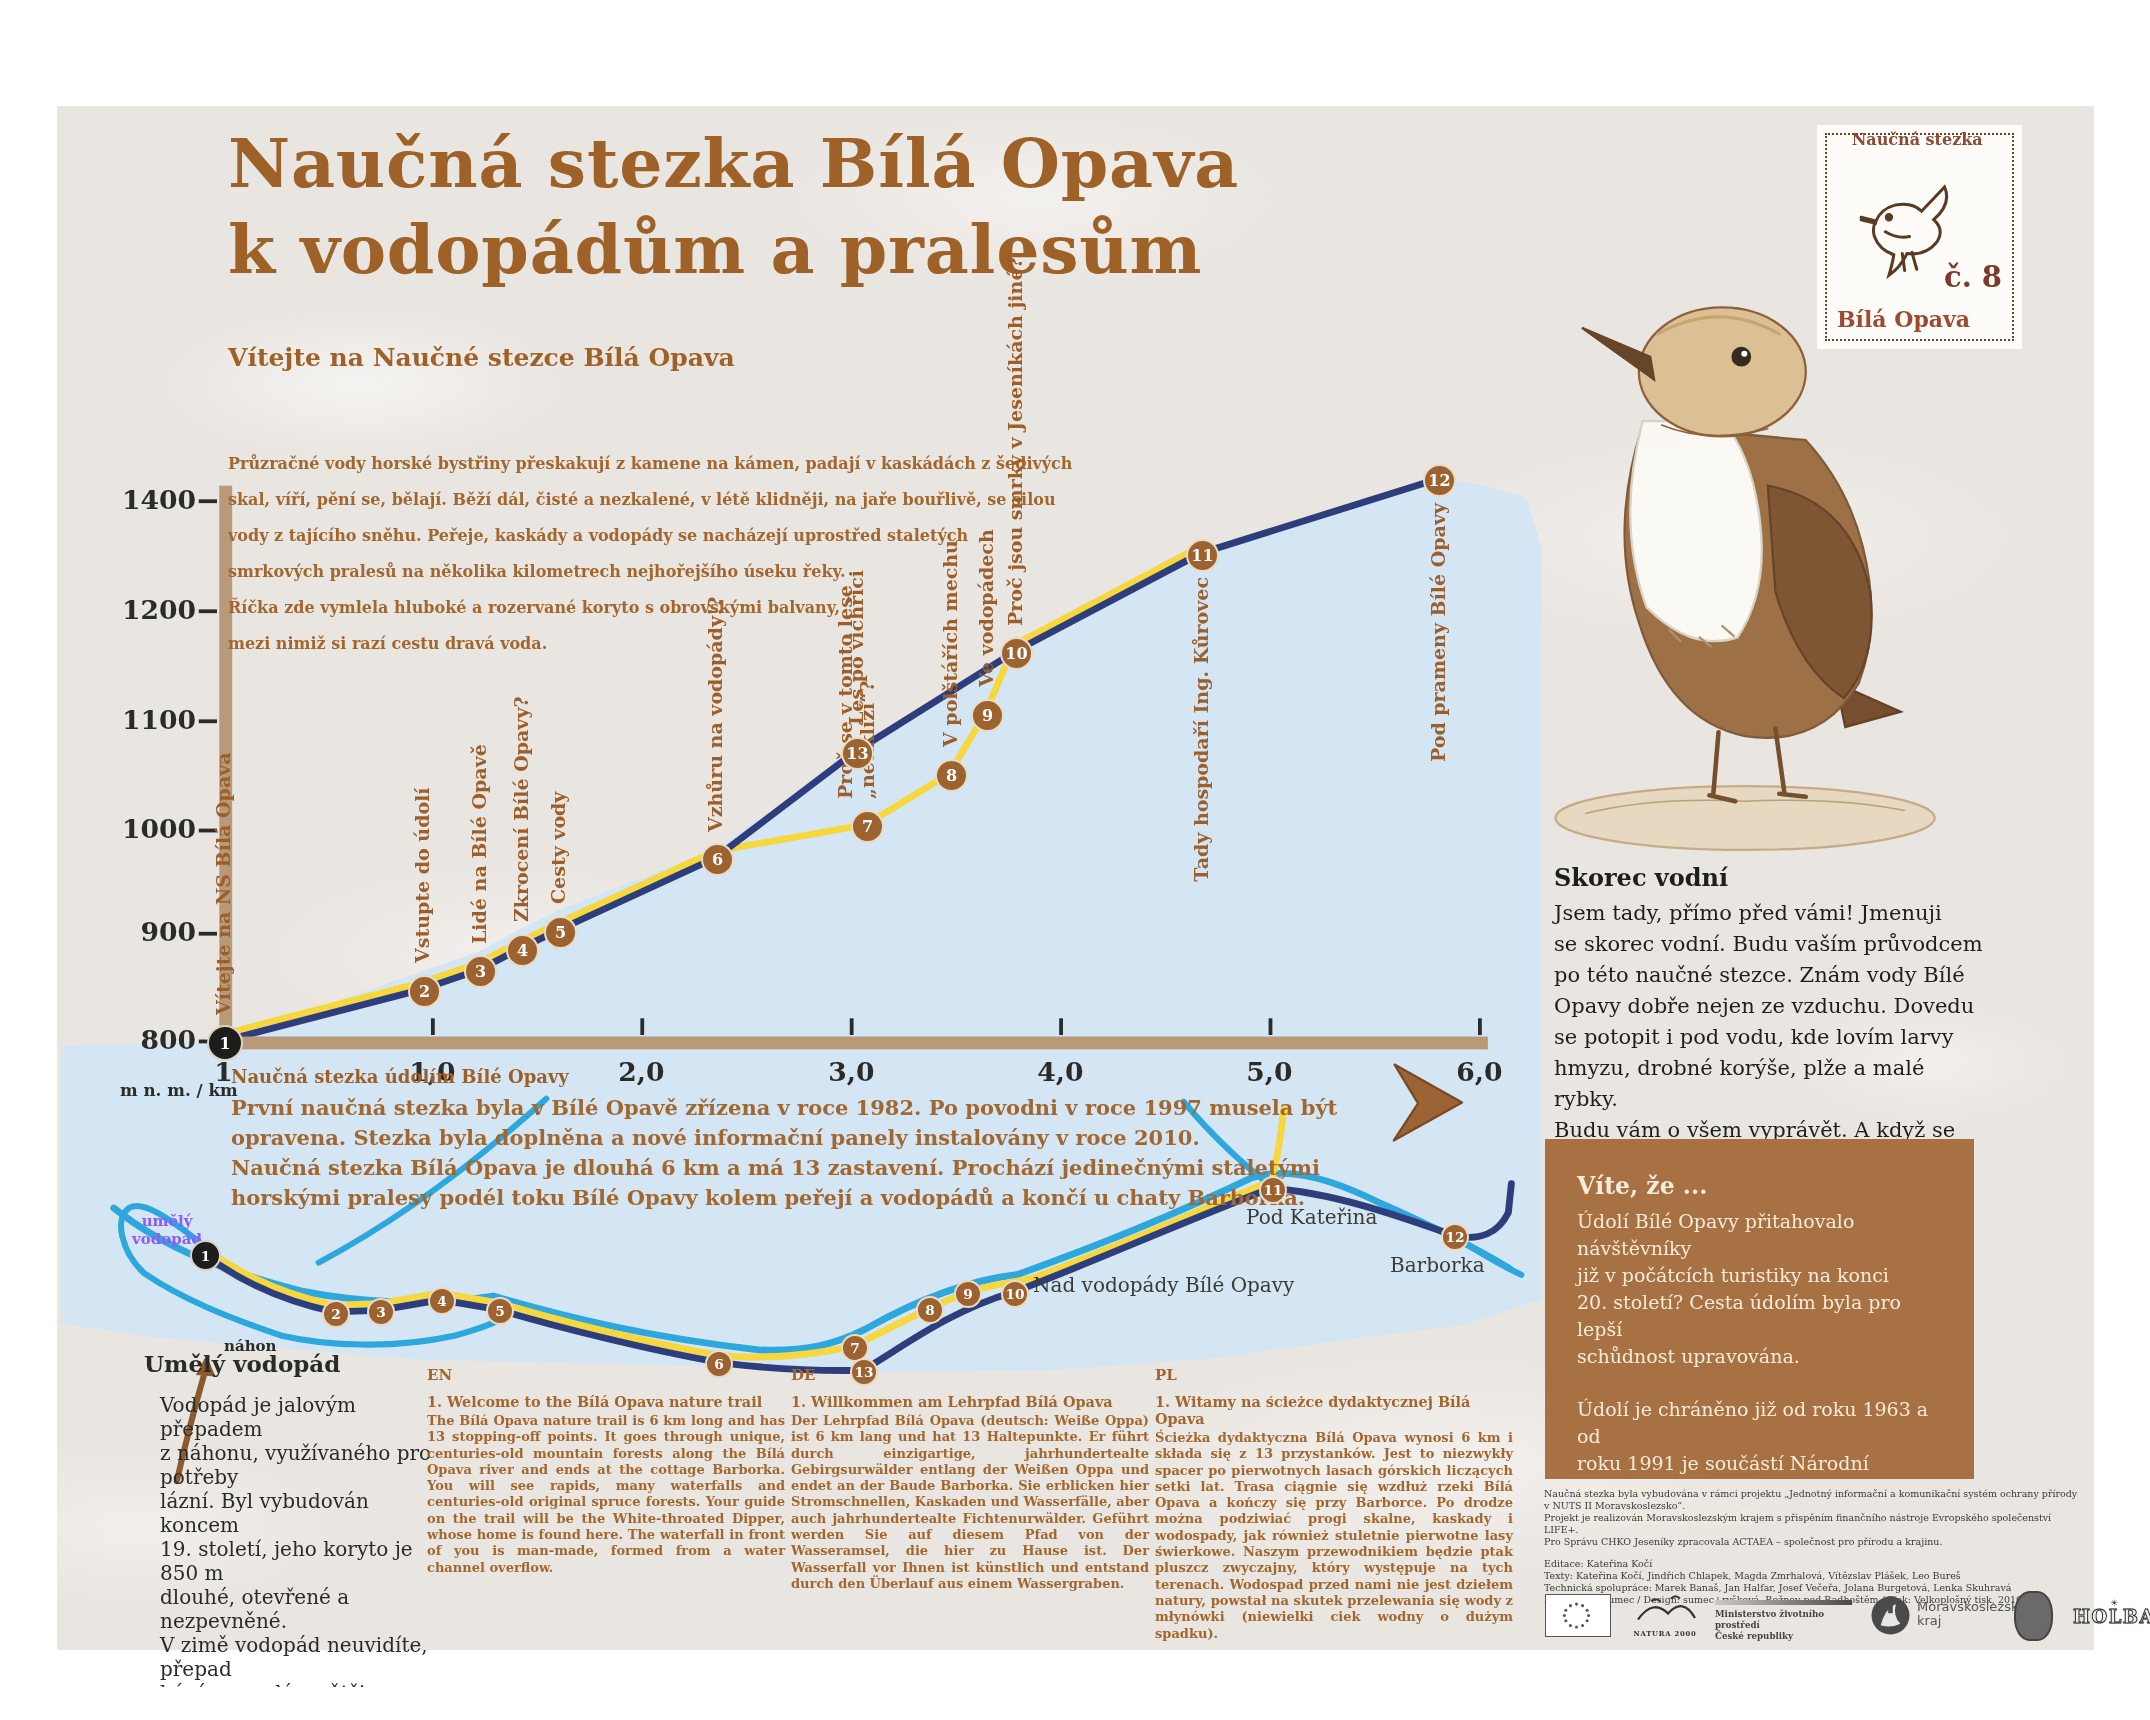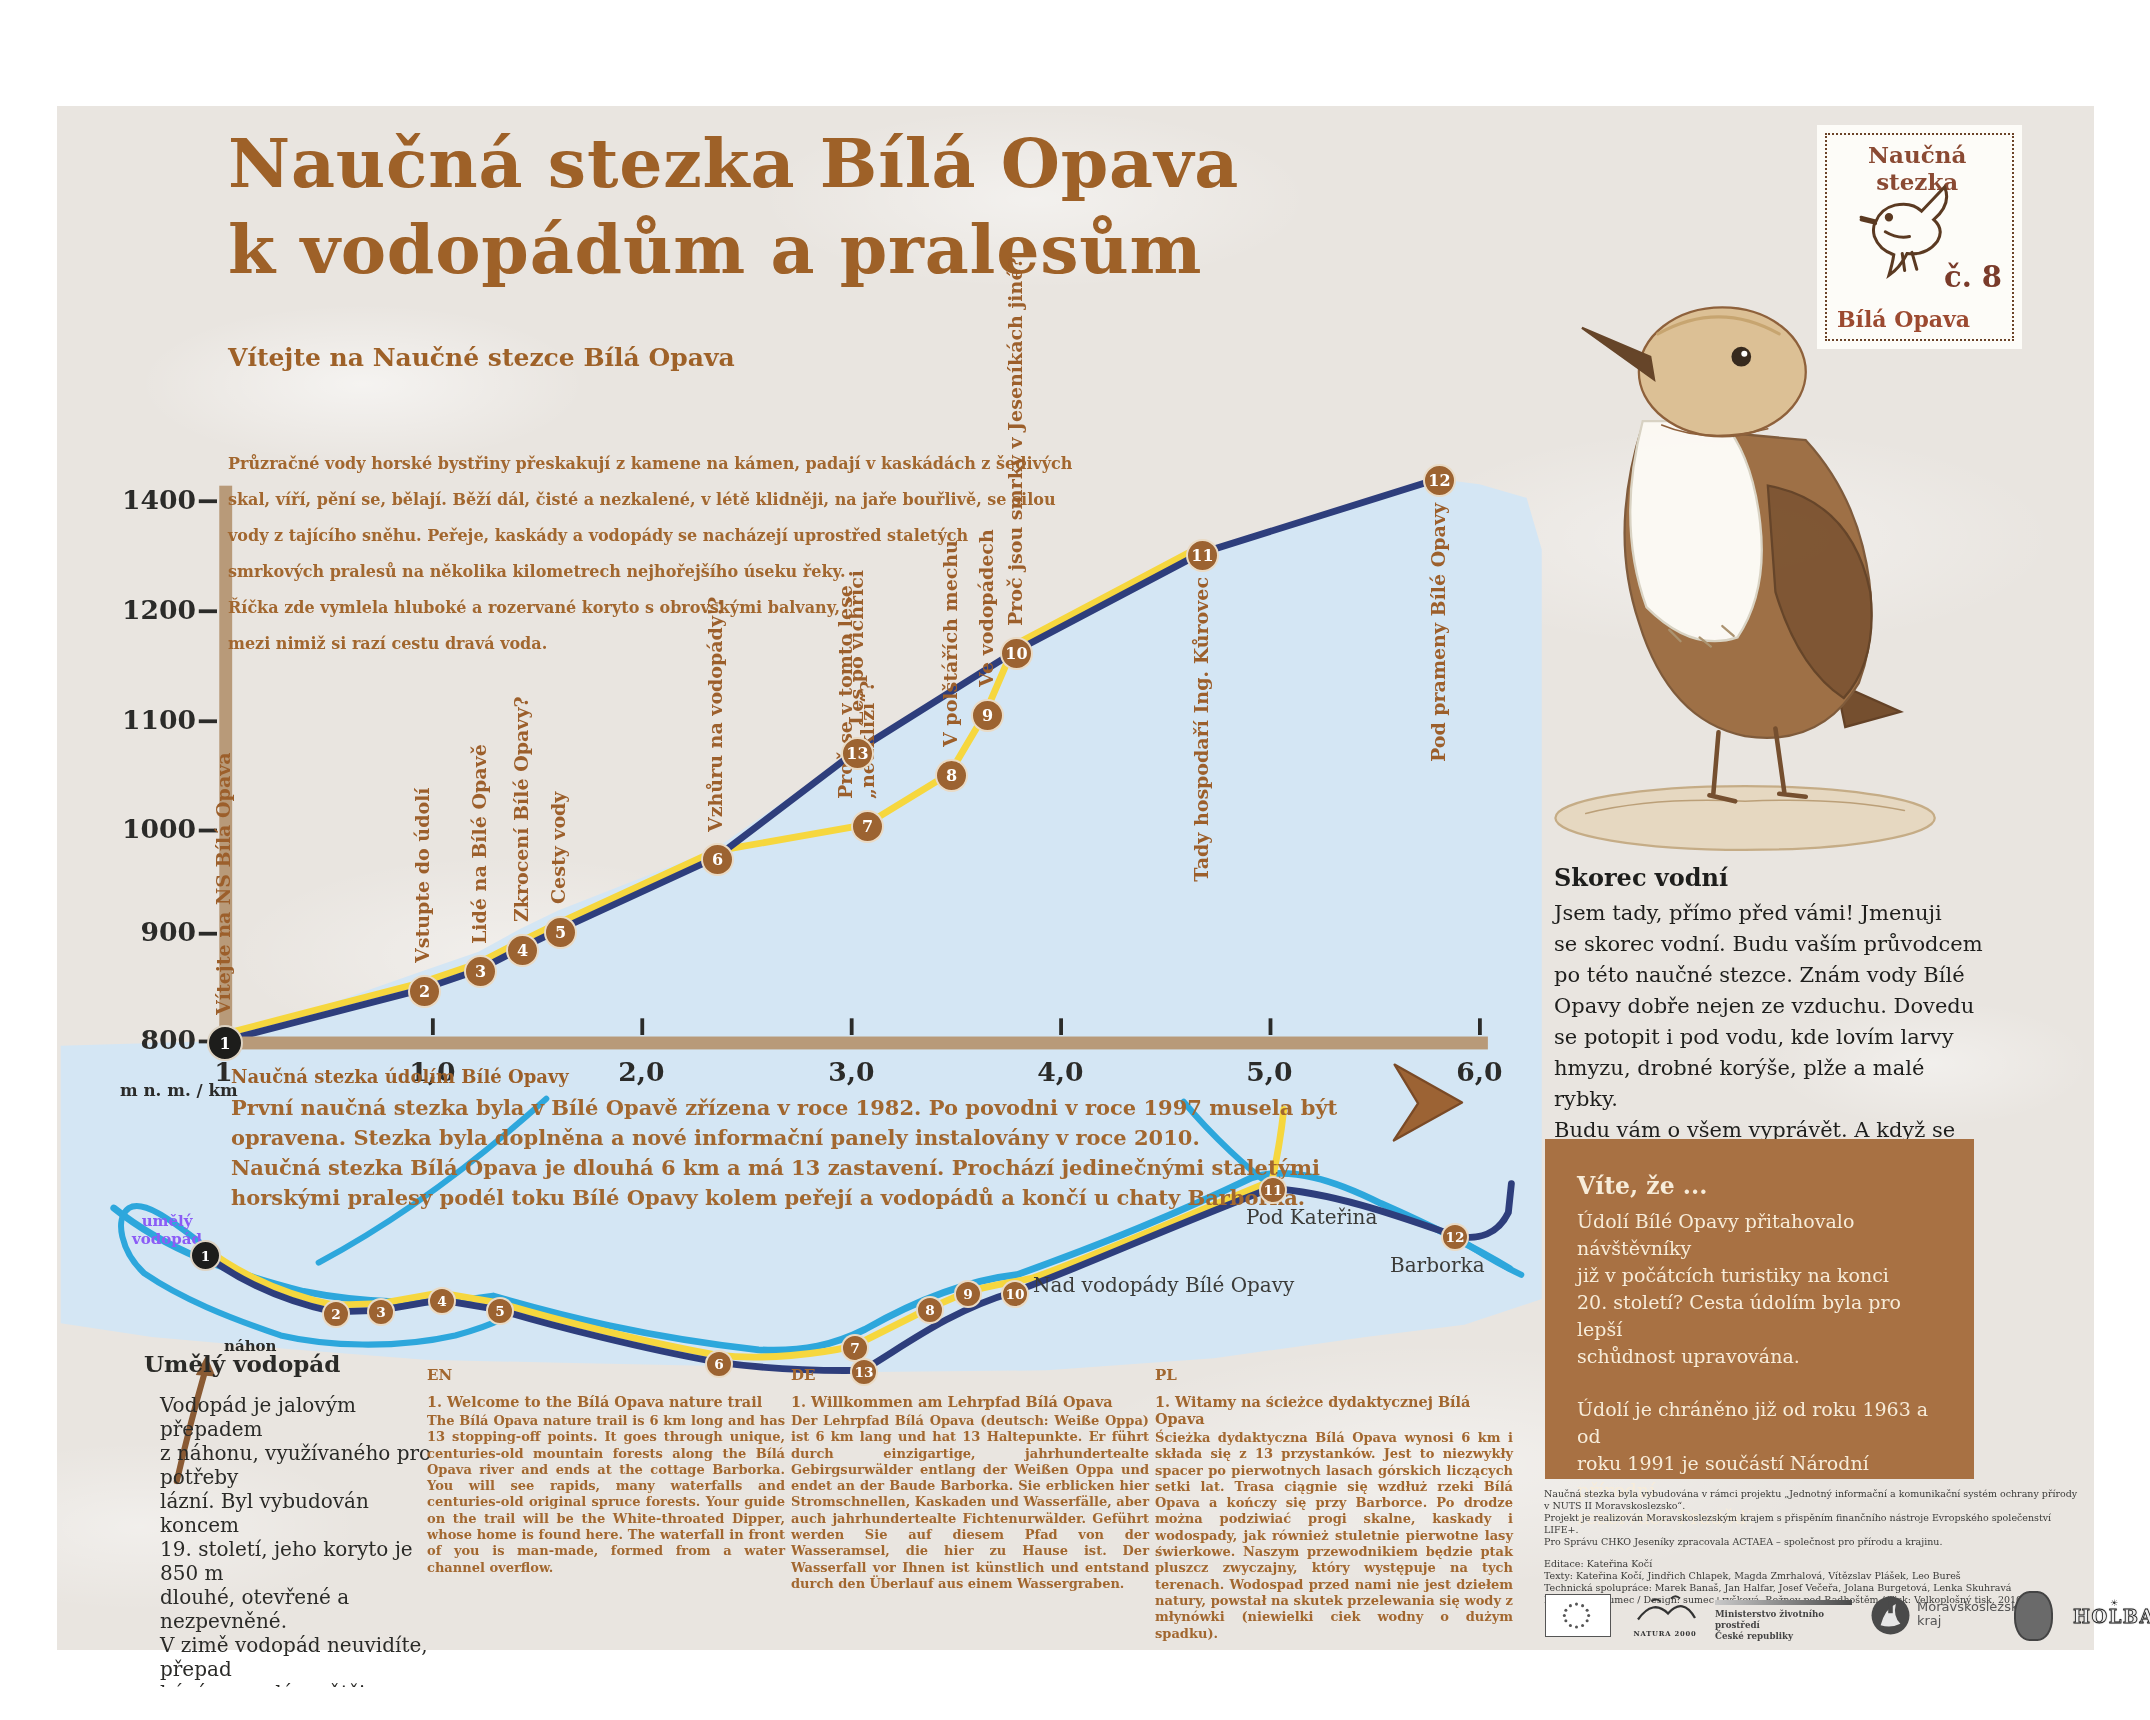--- a/index.html
+++ b/index.html
@@ -47,21 +47,21 @@
   .langcol .lbody{font-size:13px;line-height:16.3px;font-weight:600;text-align:justify;}
   .skorec{left:1554px;top:863px;width:436px;color:#1e1e1c;}
   .skorec h3{margin:0 0 6px 0;font-size:24px;font-weight:700;}
   .skorec p{margin:0;font-size:21px;line-height:31px;white-space:pre-line;}
   .vitebox{left:1545px;top:1139px;width:429px;height:340px;background:#a87143;box-sizing:border-box;
            padding:33px 32px;color:#f7ecd9;}
   .vitebox h3{margin:0 0 7.6px 0;font-size:23.5px;font-weight:700;}
   .vitebox p{margin:0 0 26px 0;font-size:19px;line-height:27px;white-space:pre-line;}
   .stamp{left:1817px;top:125px;width:205px;height:224px;background:#fdfcf8;box-sizing:border-box;}
   .stamp .inner{position:absolute;inset:7.6px;border:2.3px dotted #6b4328;}
-  .stamp .stop{position:absolute;left:16.7px;top:16px;width:167px;text-align:center;color:#8a4a33;font-weight:700;font-size:23px;}
+  .stamp .stop{position:absolute;left:16.7px;top:5px;width:167px;text-align:center;color:#8a4a33;font-weight:700;font-size:16px;}
   .stamp .snum{position:absolute;right:20px;bottom:55px;color:#7a3b2a;font-weight:700;font-size:29px;}
   .stamp .sbot{position:absolute;left:20px;bottom:16.7px;color:#9c4a30;font-weight:700;font-size:22px;}
   .credits{left:1544px;top:1488px;width:540px;color:#3a3a38;font-size:9.5px;line-height:12px;}
   .credits .sp{height:10px;}
   .logos{left:1542px;top:1589px;width:546px;height:53px;}
   .logo{position:absolute;filter:grayscale(1);}
   .eu-box{left:3px;top:4.6px;width:64px;height:41px;border:1.5px solid #555;background:#fff;}
   .natura{left:88px;top:1.5px;width:70px;height:47px;}
   .natura .cap{font-size:6.8px;color:#333;text-align:center;font-weight:700;letter-spacing:0.8px;}
   .mzp{left:173px;top:10.6px;width:137px;}

